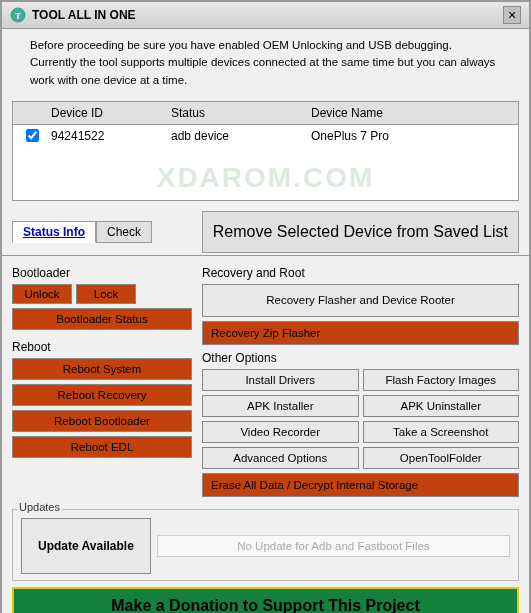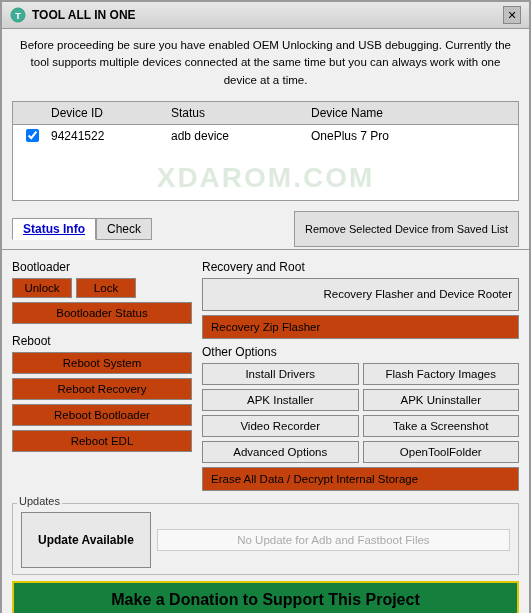--- a/index.html
+++ b/index.html
@@ -44,24 +44,24 @@
       height: 18px;
       background: #c0c0c0;
       border: 1px solid #888;
       display: flex;
       align-items: center;
       justify-content: center;
       font-size: 11px;
       cursor: pointer;
     }
     .info-text {
-      padding: 8px 12px;
+      padding: 8px 28px;
       font-size: 11.5px;
       line-height: 1.5;
-      text-align: center;
+      text-align: left;
     }
     .device-table {
       margin: 4px 10px;
       border: 1px solid #999;
       background: white;
       position: relative;
       min-height: 100px;
     }
     .device-table-header {
       display: grid;
@@ -115,21 +115,21 @@
     }
     .tab-check {
       padding: 3px 10px;
       font-size: 12px;
       background: #e0e0e0;
       border: 1px solid #999;
       cursor: pointer;
     }
     .tab-remove {
       padding: 11px 10px;
-      font-size: 11px;
+      font-size: 16px;
       background: #e0e0e0;
       border: 1px solid #999;
       cursor: pointer;
       margin-left: auto;
     }
     .main-content {
       display: flex;
       padding: 4px 10px;
       gap: 10px;
       border-top: 1px solid #999;
@@ -185,21 +185,21 @@
       border: 1px solid #888;
       cursor: pointer;
       text-align: center;
     }
     .btn-tall {
       padding: 8px 6px;
       font-size: 11.5px;
       background: #e8e8e8;
       border: 1px solid #888;
       cursor: pointer;
-      text-align: right;
+      text-align: center;
       line-height: 1.3;
     }
     .updates-label {
       font-size: 11px;
       color: #333;
       position: absolute;
       top: -9px;
       left: 4px;
       background: #f0f0f0;
       padding: 0 2px;

